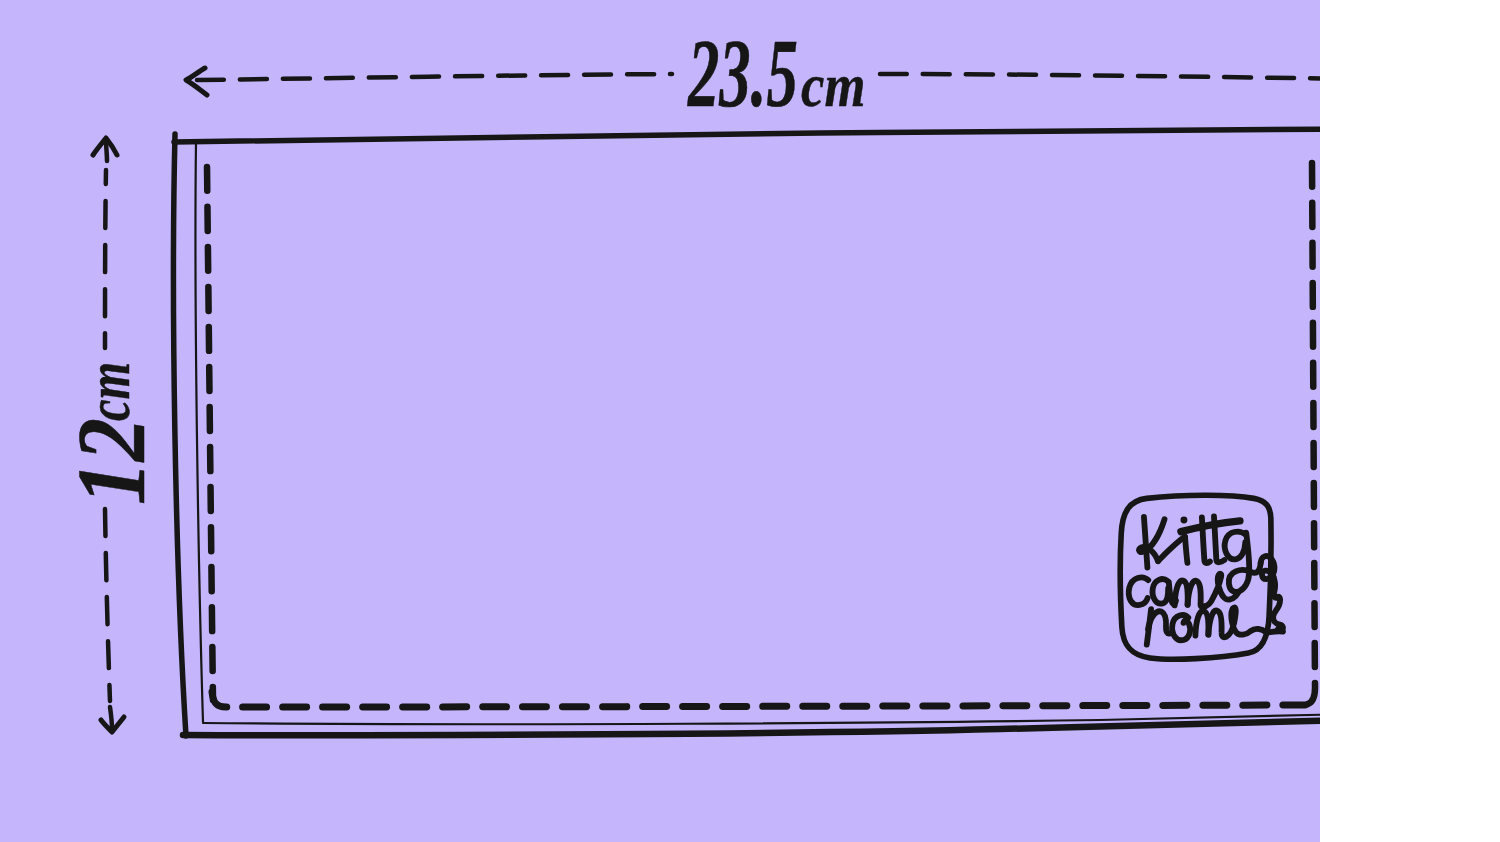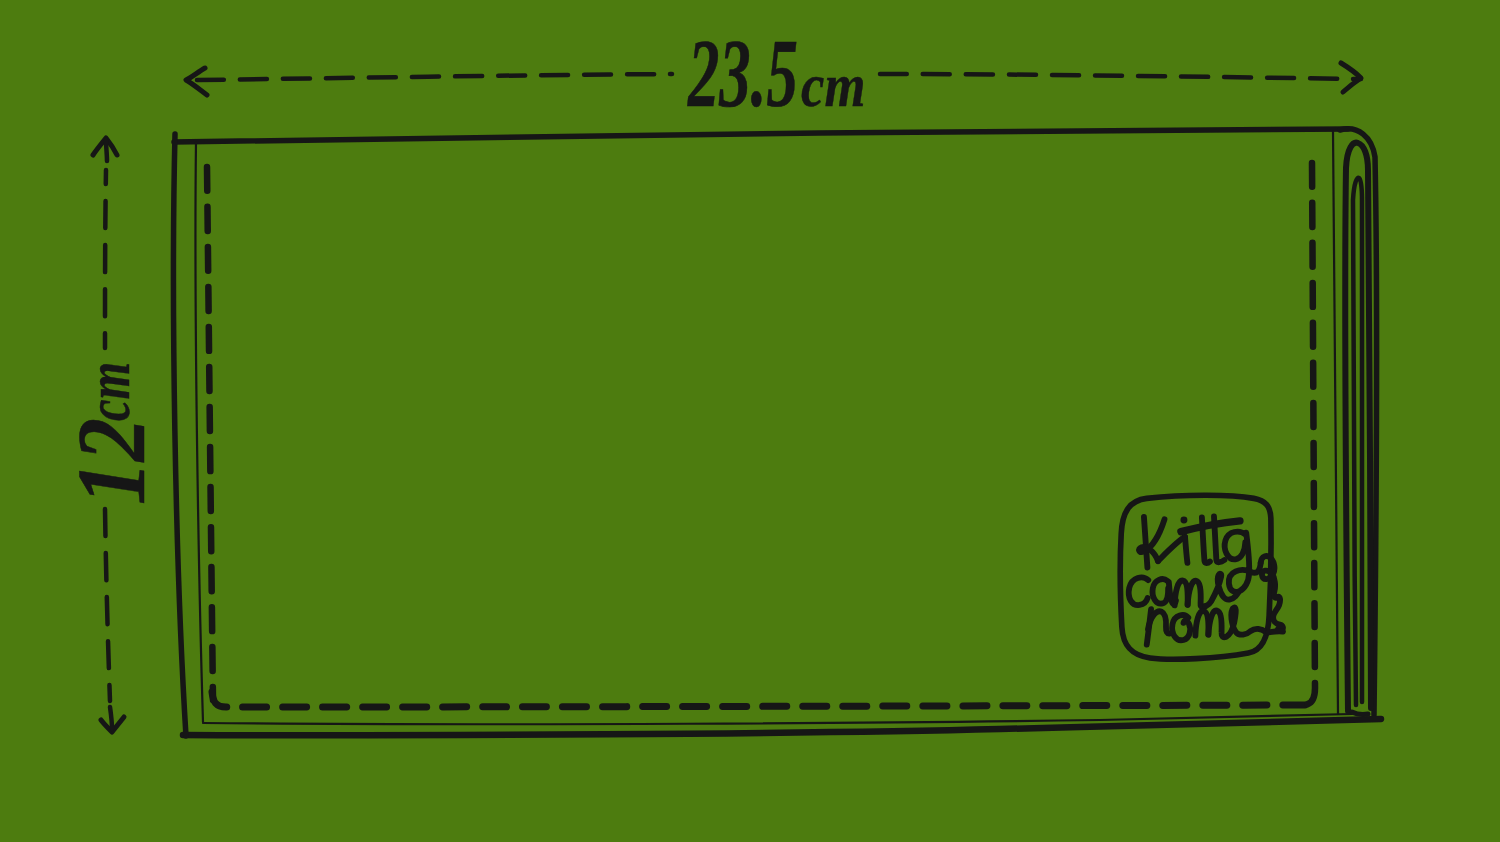--- a/index.html
+++ b/index.html
@@ -1,16 +1,16 @@
 <!DOCTYPE html>
 <html><head>
 <meta charset="utf-8">
 <style>
   html,body{margin:0;padding:0;background:#fff;}
-  #c{position:relative;width:1500px;height:842px;background:#4d7c0f;overflow:hidden;}
+  #c{position:relative;width:1320px;height:842px;background:#c4b5fd;overflow:hidden;}
   svg{position:absolute;left:0;top:0;}
   text{font-family:"Liberation Serif",serif;font-style:italic;font-weight:bold;fill:#161616;}
 </style>
 </head>
 <body>
 <div id="c">
 <svg width="1500" height="842" viewBox="0 0 1500 842" fill="none">
   <g stroke="#161616" stroke-linecap="round" stroke-linejoin="round">
 
     <path d="M 197,80 C 350,78 520,75 672,74" stroke-width="4.5" stroke-dasharray="27 16"></path>

